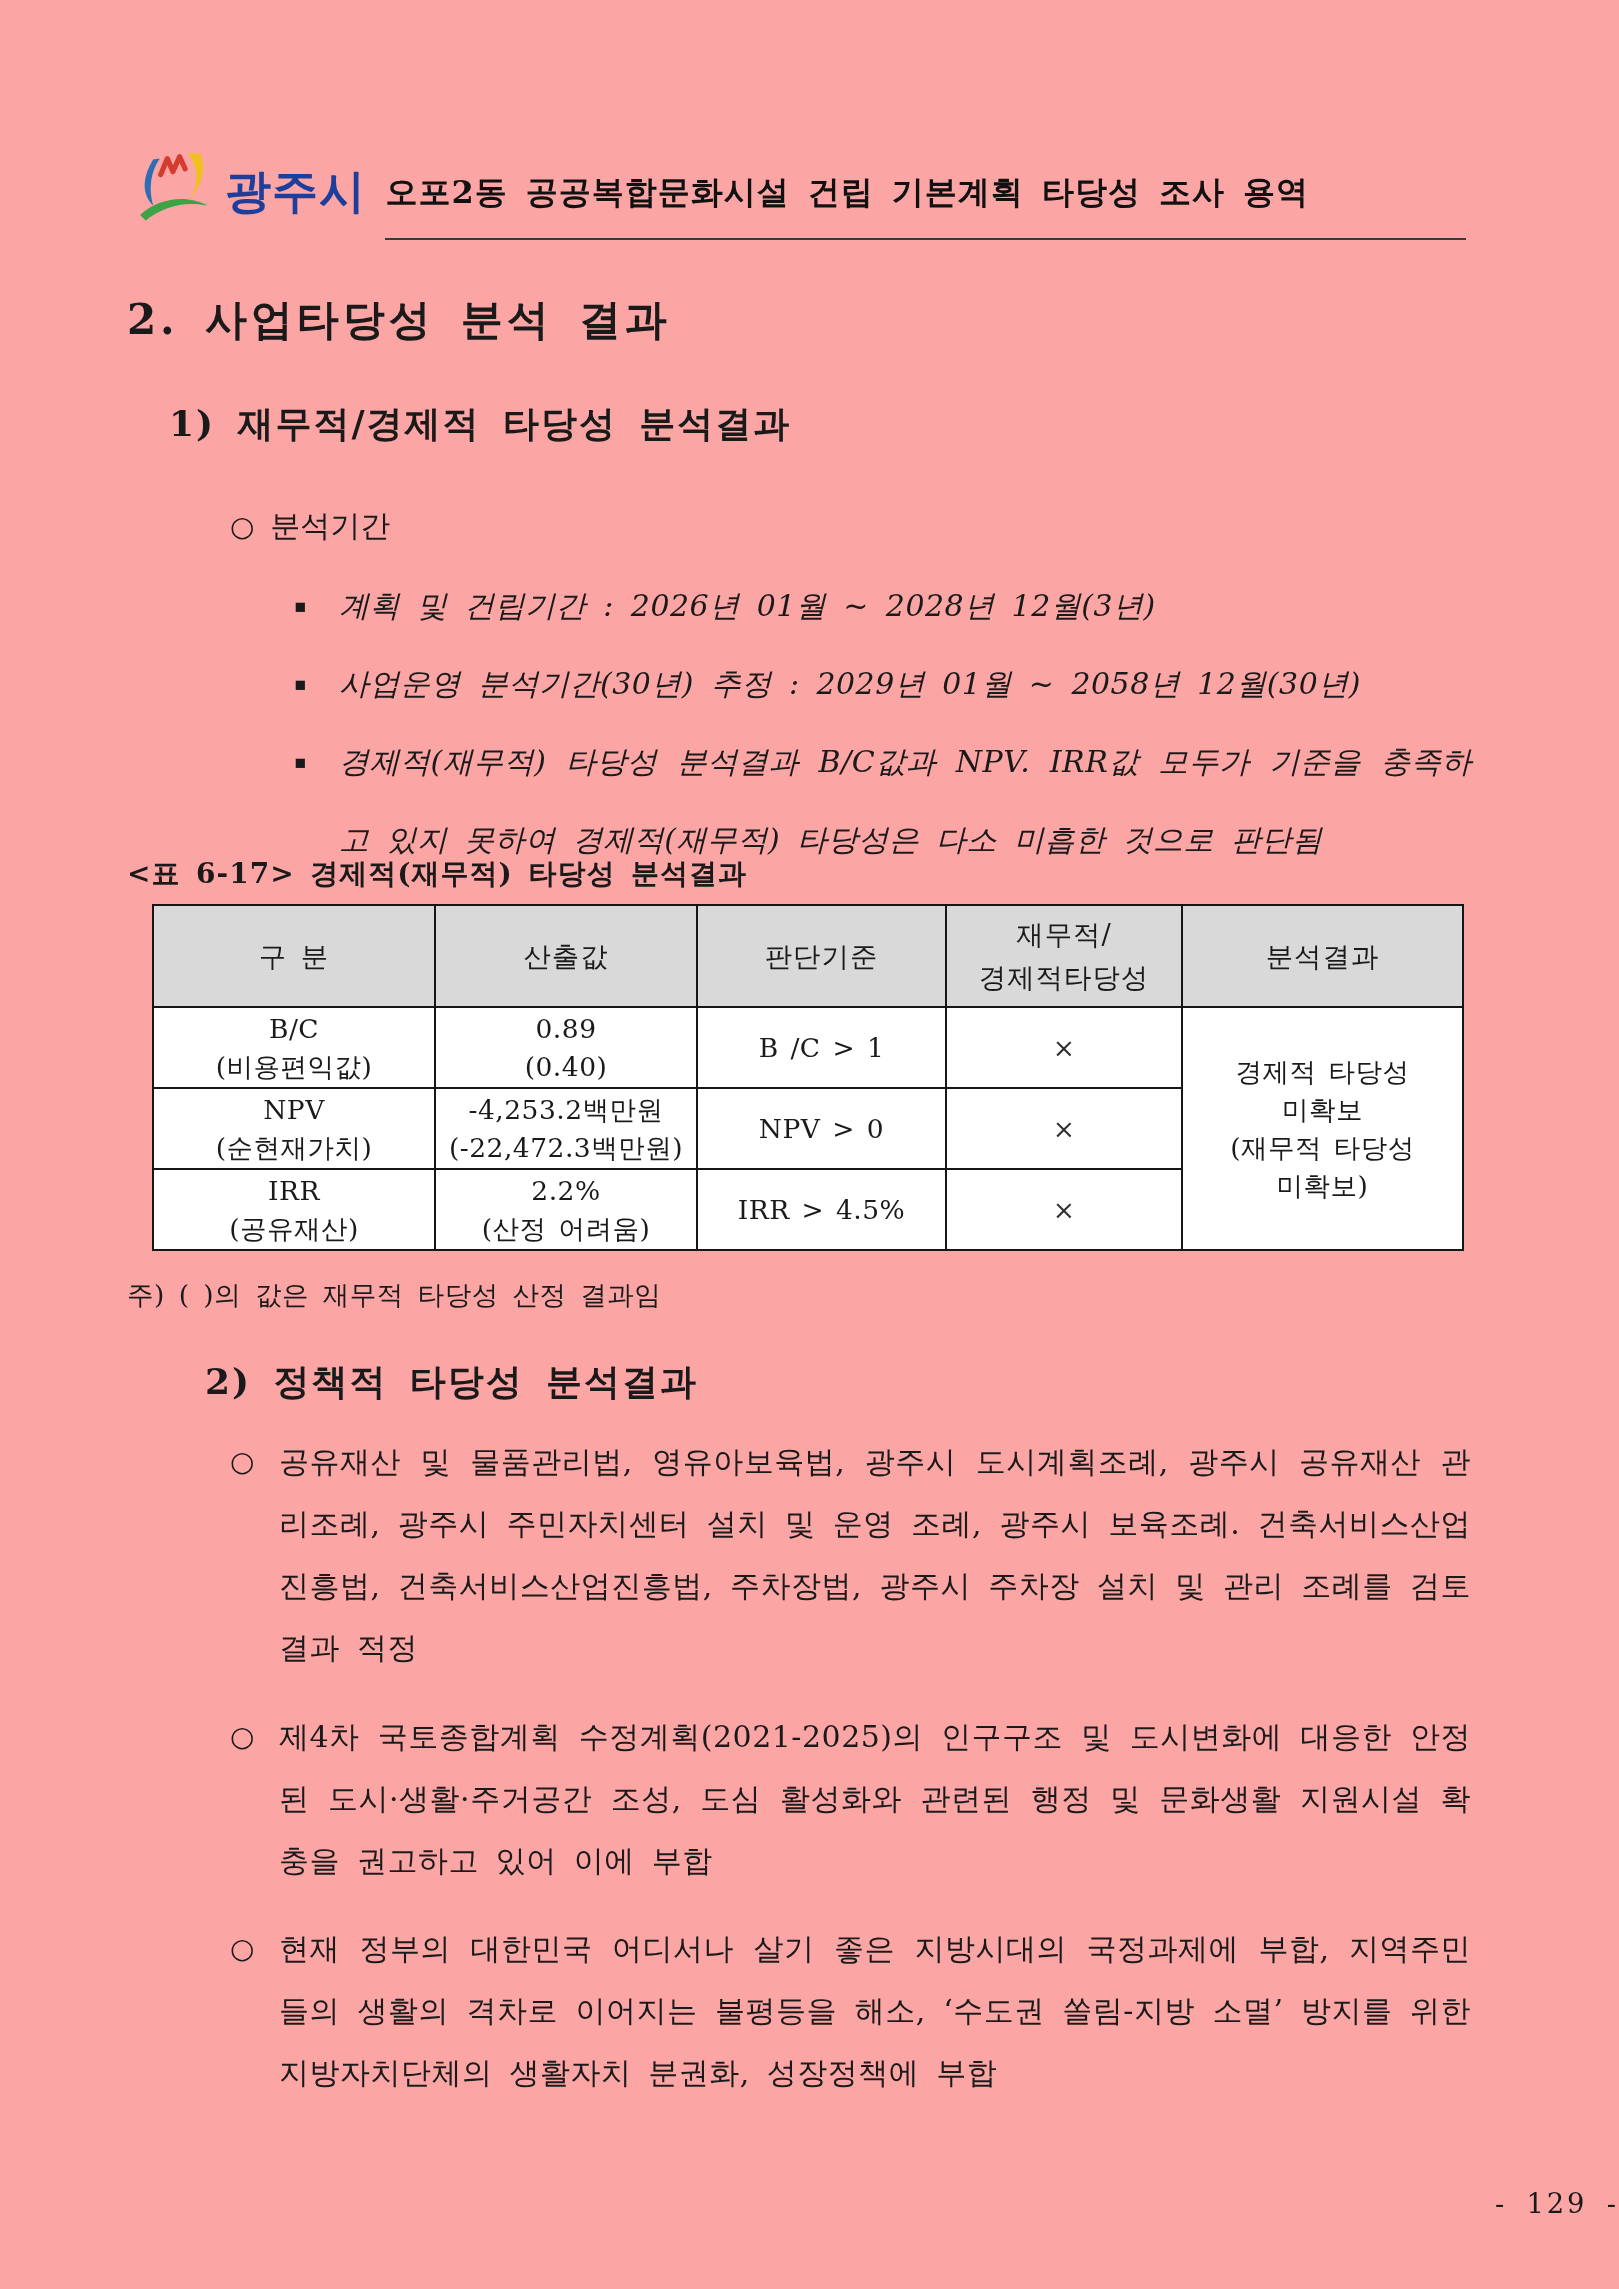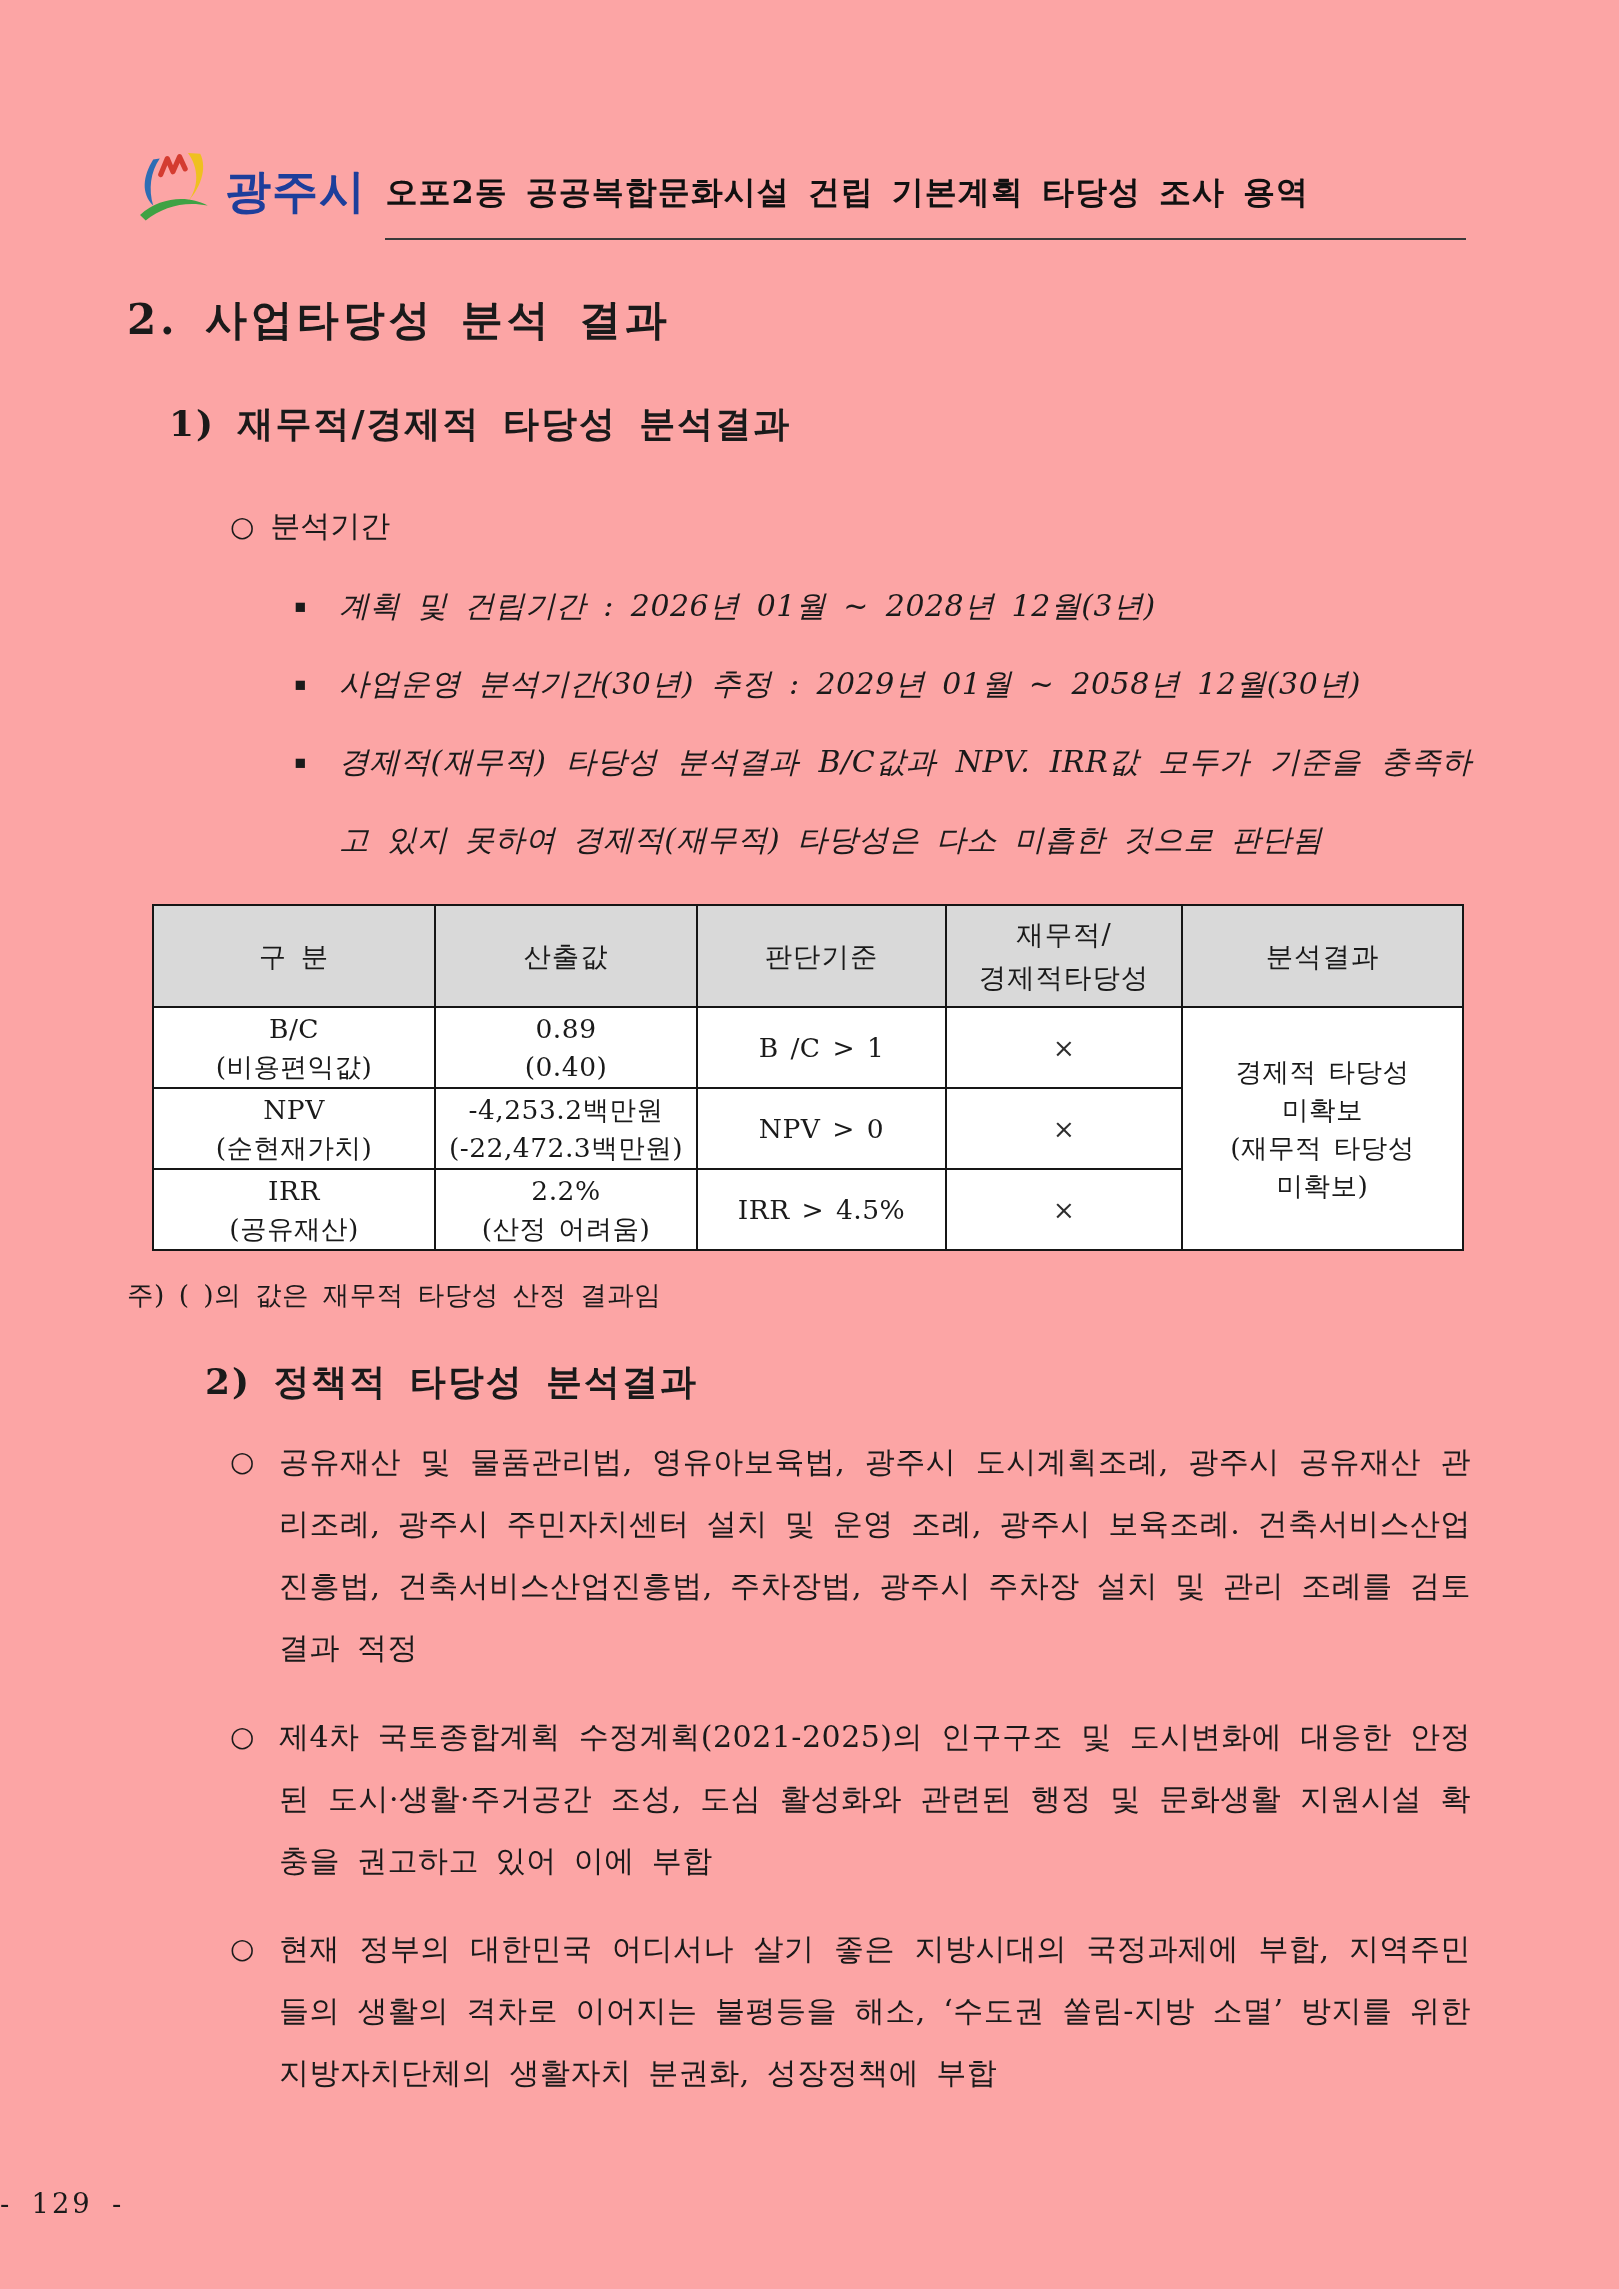--- a/index.html
+++ b/index.html
@@ -62,21 +62,21 @@
   
   .note { position:absolute; left:127px; top:1277px; font-size:26.5px; word-spacing:4.9px; letter-spacing:0.5px; }
 
   
   .para-list { position:absolute; left:230px; top:1431px; width:1241px; }
   .para { display:flex; margin-bottom:26.5px; }
   .para .marker { width:49px; flex:0 0 auto; font-size:28px; line-height:62px; }
   .para .txt { flex:1; font-size:30px; line-height:62px; text-align:justify; word-spacing:6.9px; letter-spacing:0.5px; }
 
   
-  .footer { position:absolute; left:0; top:2188px; width:100%; text-align:left; font-size:27.4px; letter-spacing:2.9px; word-spacing:7.8px; }
+  .footer { position:absolute; left:0; top:2188px; width:100%; text-align:right; font-size:27.4px; letter-spacing:2.9px; word-spacing:7.8px; }
 </style>
 </head>
 <body>
 
 <div class="page">
 
   <div class="header">
     <svg class="logo-mark" viewBox="0 0 100 95" aria-hidden="true">
       <path d="M30,14 C19,32 17,50 30,63 C25,46 27,27 37,13 Z" fill="#2e6db4"></path>
       <path d="M38,30 L45,13 L51,27 L58,11 L64,24" fill="none" stroke="#d43c30" stroke-width="5.5" stroke-linecap="round" stroke-linejoin="round"></path>
@@ -106,20 +106,21 @@
     <div class="sub-item">
       <span class="marker">▪</span>
       <span class="txt">사업운영 분석기간(30년) 추정 : 2029년 01월 ~ 2058년 12월(30년)</span>
     </div>
     <div class="sub-item">
       <span class="marker">▪</span>
       <span class="txt">경제적(재무적) 타당성 분석결과 B/C값과 NPV. IRR값 모두가 기준을 충족하고 있지 못하여 경제적(재무적) 타당성은 다소 미흡한 것으로 판단됨</span>
     </div>
   </div>
 
+  <div class="tbl-caption">&lt;표 6-17&gt; 경제적(재무적) 타당성 분석결과</div>
 
   <table class="feas">
     <colgroup>
       <col style="width:282px">
         <col style="width:262px">
         <col style="width:249px">
         <col style="width:236px">
         <col style="width:281px">
     </colgroup>
     <thead>

